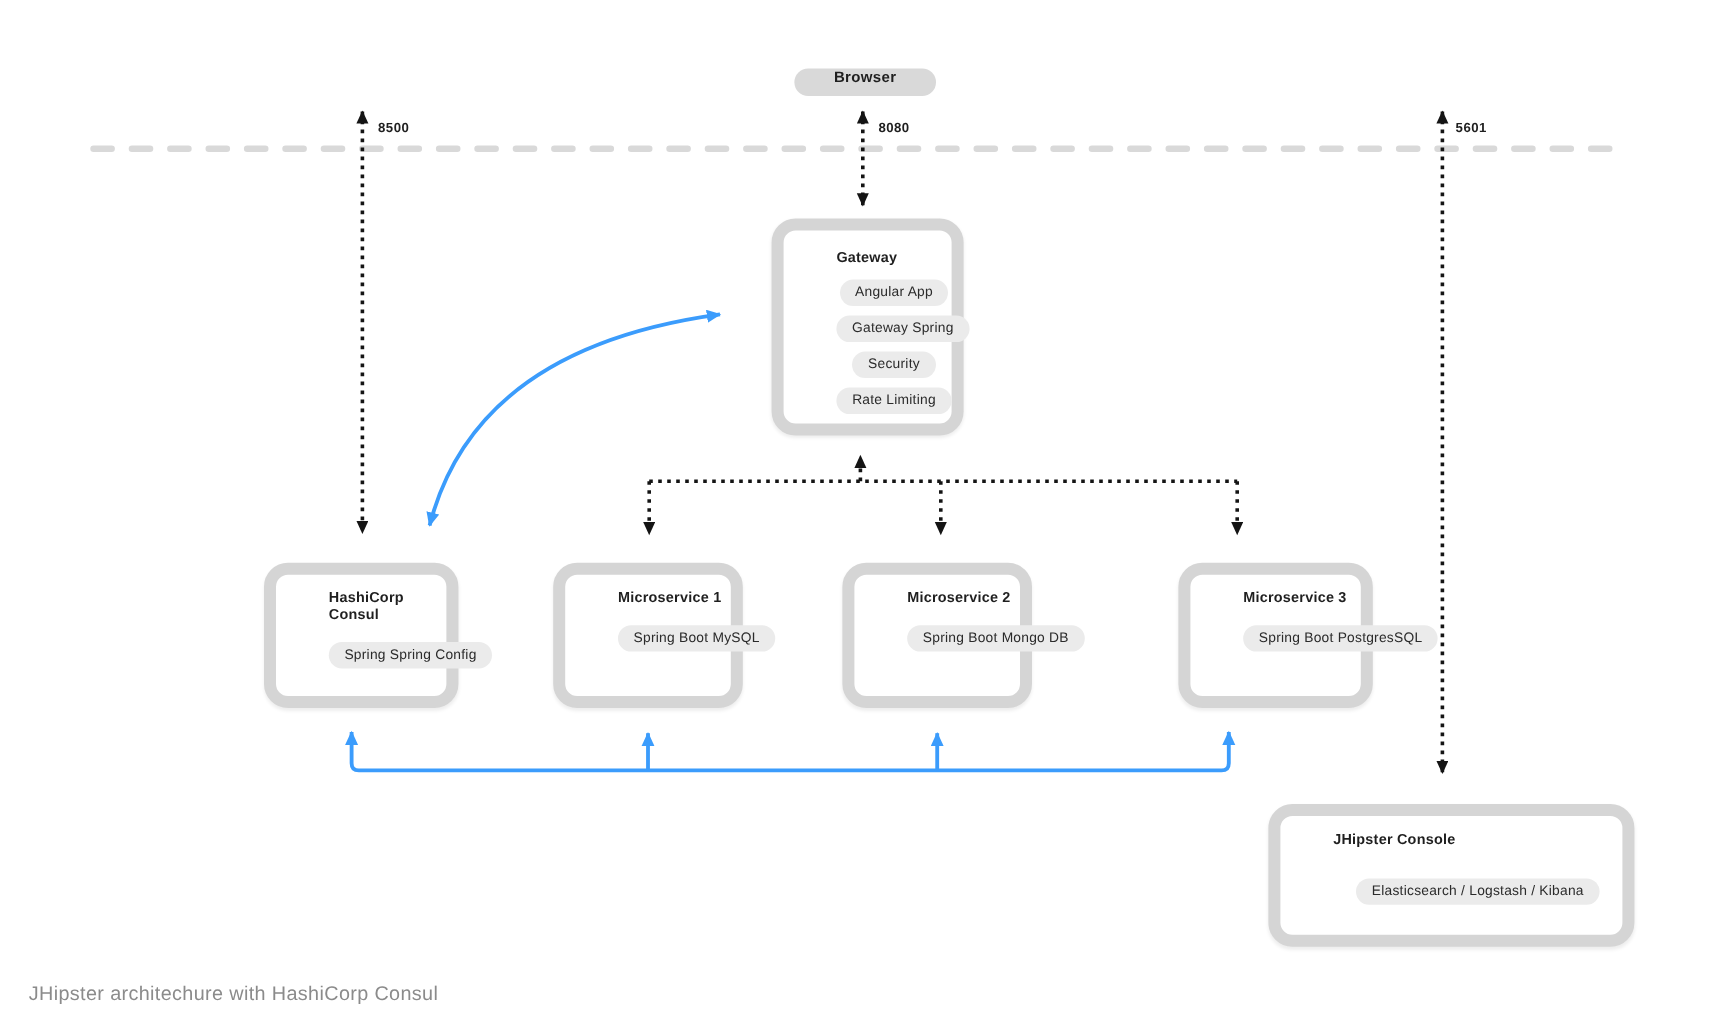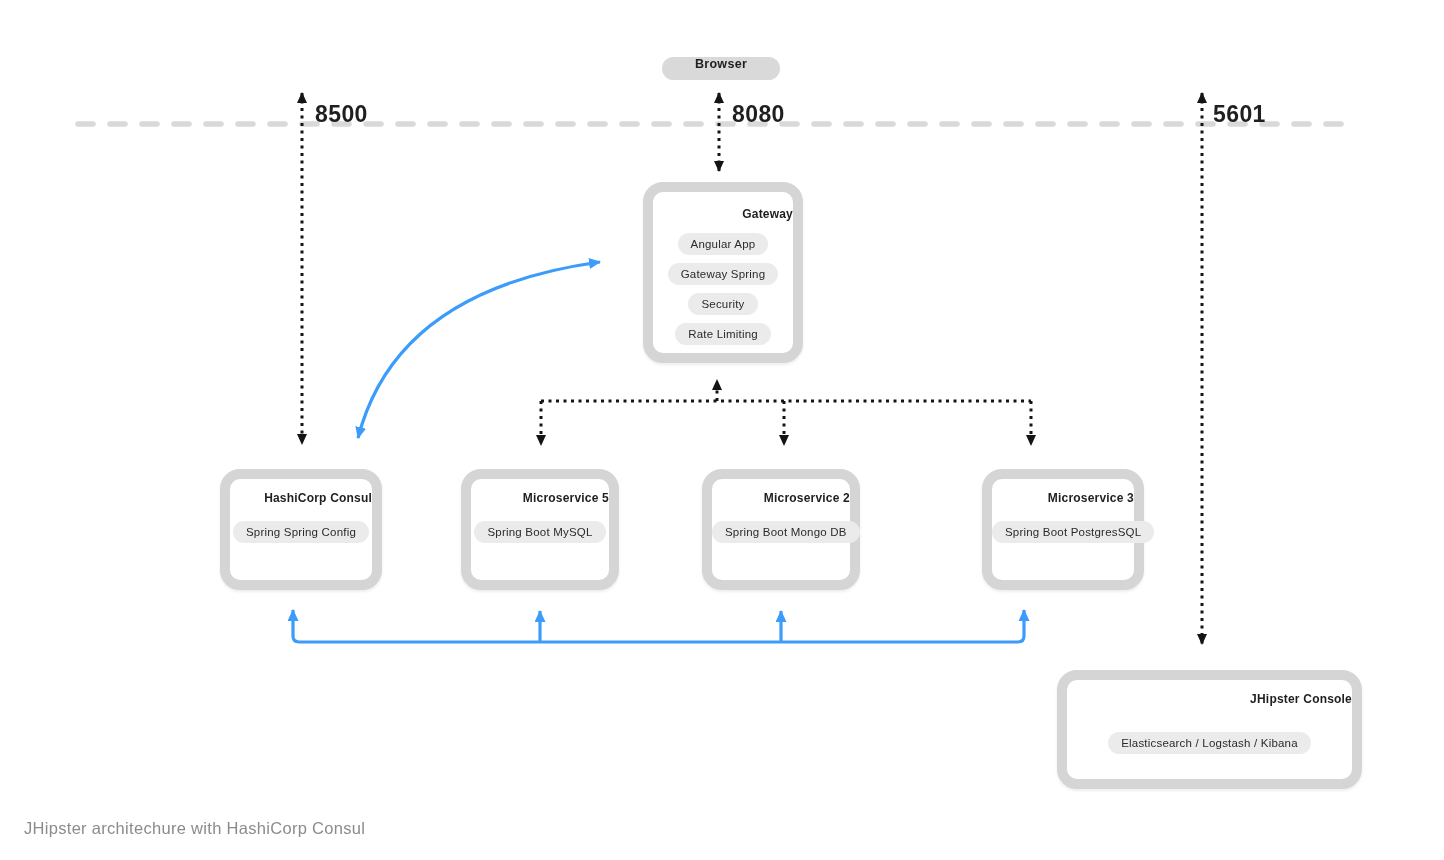--- a/index.html
+++ b/index.html
@@ -21,31 +21,31 @@
 
   .browser-pill {
     position: absolute; left: 662px; top: 57px; width: 118px; height: 23px;
     background: var(--browser-pill-bg, #d9d9d9); border-radius: 12px;
     display: flex; align-items: flex-start; justify-content: center;
     font-size: 12.5px; font-weight: 700; color: var(--text-dark, #1f1f1f);
     letter-spacing: 0.3px;
   }
 
   .port-label {
-    position: absolute; font-size: 23px; font-weight: 700;
+    position: absolute; font-size: 11px; font-weight: 700;
     color: var(--text-dark, #1f1f1f); letter-spacing: 0.4px;
   }
   #port-8500 { left: 315px; top: 101px; }
   #port-8080 { left: 732px; top: 101px; }
   #port-5601 { left: 1213px; top: 101px; }
 
   .node {
     position: absolute; box-sizing: border-box; background: #ffffff;
     border: 10px solid var(--box-border, #d5d5d5); border-radius: 20px;
-    text-align: right; box-shadow: 0 2px 3px rgba(0,0,0,0.07);
+    text-align: left; box-shadow: 0 2px 3px rgba(0,0,0,0.07); padding-left: 44px;
   }
   .node-title {
     font-size: 12px; font-weight: 700; color: var(--text-dark, #1f1f1f);
     margin-top: 12px; letter-spacing: 0.2px;
   }
   .pill {
     display: block; width: max-content; margin: 16px auto 0;
     background: var(--pill-bg, #ebebeb); border-radius: 11px;
     padding: 5px 13px; font-size: 11.5px; font-weight: 500;
     color: #2b2b2b; letter-spacing: 0.2px;
@@ -121,21 +121,21 @@
     <span class="pill">Security</span>
     <span class="pill">Rate Limiting</span>
   </div>
 
   <div class="node" id="node-consul">
     <div class="node-title">HashiCorp Consul</div>
     <span class="pill">Spring Spring Config</span>
   </div>
 
   <div class="node" id="node-microservice1">
-    <div class="node-title">Microservice 5</div>
+    <div class="node-title">Microservice 1</div>
     <span class="pill">Spring Boot MySQL</span>
   </div>
 
   <div class="node" id="node-microservice2">
     <div class="node-title">Microservice 2</div>
     <span class="pill">Spring Boot Mongo DB</span>
   </div>
 
   <div class="node" id="node-microservice3">
     <div class="node-title">Microservice 3</div>

